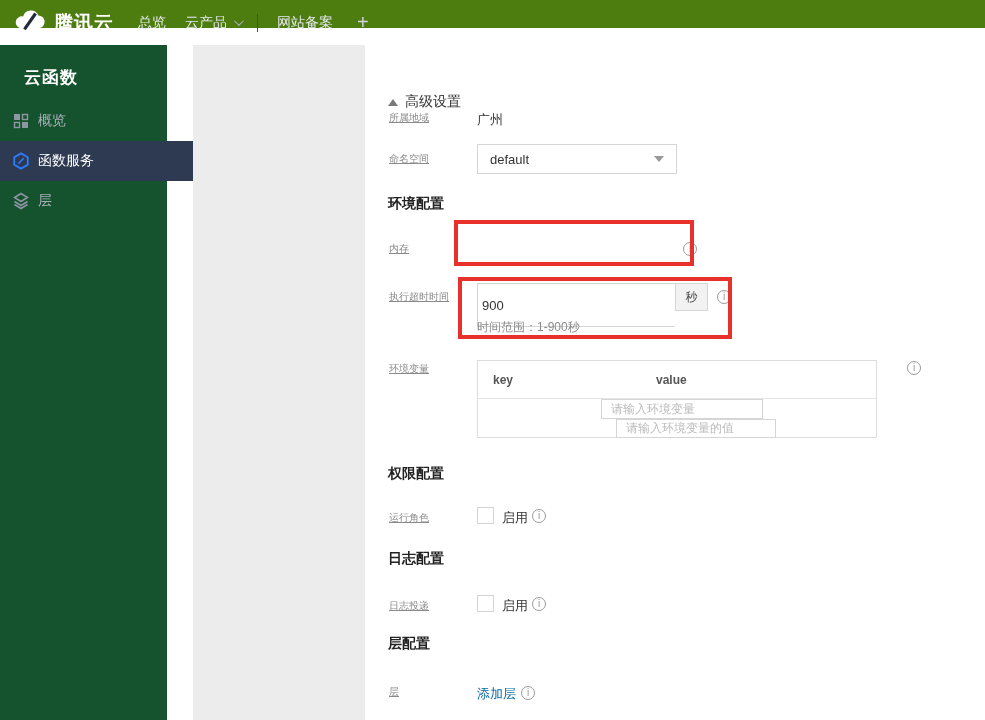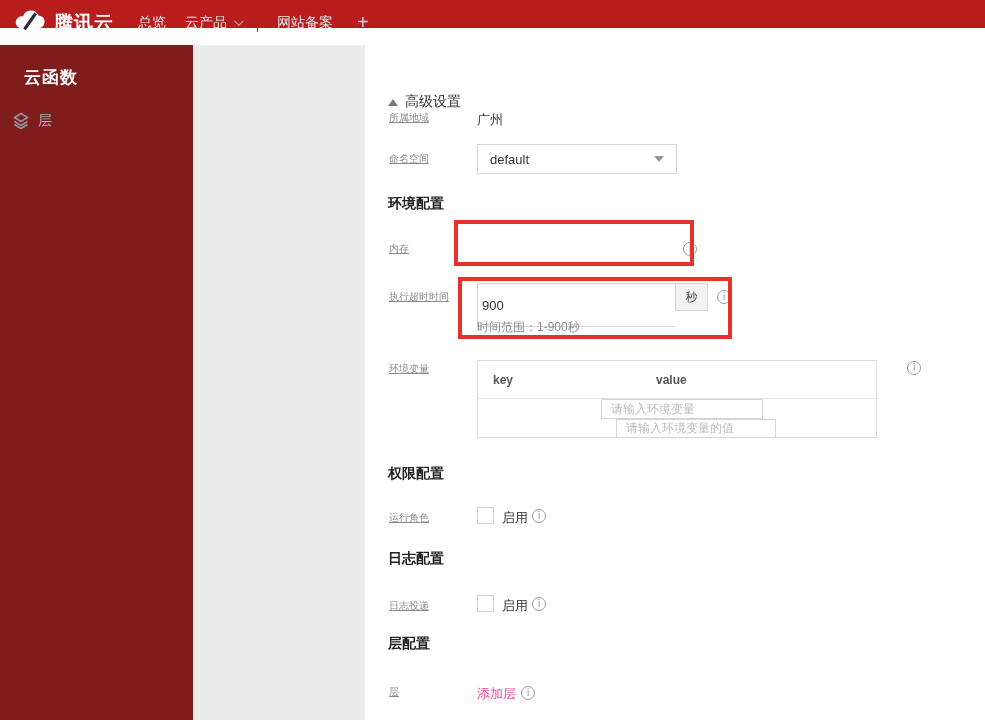--- a/index.html
+++ b/index.html
@@ -8,34 +8,34 @@
     font-family: "Liberation Sans", "DejaVu Sans", sans-serif;
     background: #ffffff;
     position: relative;
     font-size: 13px;
     color: #333;
   }
 
   
   .topbar {
     position: absolute; left: 0; top: 0; width: 985px; height: 28px;
-    background: #b91c1c;
+    background: #4d7c0f;
   }
   .brand { position: absolute; left: 13px; top: 0; height: 45px; display: flex; align-items: center; cursor: pointer; }
   .brand-name { color: #fff; font-size: 19px; font-weight: 600; letter-spacing: 1px; margin-left: 7px; }
   .nav-item { position: absolute; top: 0; height: 45px; display: flex; align-items: center; color: #e4e7ec; font-size: 14px; cursor: pointer; }
   .nav-overview { left: 138px; }
   .nav-products { left: 185px; }
   .nav-caret { display: inline-block; width: 7px; height: 7px; border-right: 1.5px solid #aab1bd; border-bottom: 1.5px solid #aab1bd; transform: rotate(45deg) translateY(-2px); margin-left: 7px; }
   .nav-divider { position: absolute; left: 257px; top: 14px; width: 1px; height: 18px; background: #434c5c; }
   .nav-icp { left: 277px; }
   .nav-plus { left: 357px; font-size: 20px; font-weight: 300; color: #cfd4dc; }
 
   
-  .sidebar { position: absolute; left: 0; top: 45px; width: 193px; height: 675px; background: #7f1d1d; }
+  .sidebar { position: absolute; left: 0; top: 45px; width: 167px; height: 675px; background: #14532d; }
   .side-title { color: #ffffff; font-size: 17px; font-weight: bold; padding: 21px 0 0 24px; letter-spacing: 1px; }
   .side-menu { position: absolute; left: 0; top: 56px; width: 193px; }
   .side-item { height: 40px; display: flex; align-items: center; padding-left: 12px; color: #aab0bb; font-size: 14px; cursor: pointer; }
   .side-item.active { background: #2e3a52; color: #ffffff; }
   .side-icon { width: 18px; height: 18px; margin-right: 8px; display: inline-flex; align-items: center; justify-content: center; }
 
   
   .gray-strip { position: absolute; left: 193px; top: 45px; width: 172px; height: 675px; background: #ececec; }
 
   
@@ -84,21 +84,21 @@
   .info-i {
     position: absolute; width: 14px; height: 14px; border: 1px solid #9a9a9a; border-radius: 50%;
     color: #9a9a9a; font-size: 10px; line-height: 12px; text-align: center; font-style: normal;
     background: #fff; cursor: pointer;
   }
   .info-i::after { content: "i"; }
 
   .checkbox { position: absolute; left: 112px; width: 17px; height: 17px; border: 1px solid #d4d4d4; background: #fff; cursor: pointer; }
   .cb-label { position: absolute; left: 137px; font-size: 13px; color: #333; }
 
-  .link { position: absolute; left: 112px; color: #ec4899; font-size: 13px; cursor: pointer; text-decoration: none; }
+  .link { position: absolute; left: 112px; color: #0369a1; font-size: 13px; cursor: pointer; text-decoration: none; }
 
   .hl-box { position: absolute; border: 4px solid #e8312b; pointer-events: none; z-index: 6; }
   .hl-memory { left: 89px; top: 175px; width: 240px; height: 46px; }
   .hl-timeout { left: 93px; top: 232px; width: 274px; height: 62px; }
 </style>
 </head>
 <body>
 
 <div class="topbar">
   <div class="brand">
@@ -118,20 +118,40 @@
   <span class="nav-divider"></span>
   <span class="nav-item nav-icp">网站备案</span>
   <span class="nav-item nav-plus">+</span>
 </div>
 
 <aside class="sidebar">
   <div class="side-title">云函数</div>
   <div class="side-menu">
     <div class="side-item">
       <span class="side-icon">
+        <svg width="16" height="16" viewBox="0 0 16 16">
+          <rect x="1" y="1" width="6" height="6" fill="#8f96a3"></rect>
+          <rect x="9.5" y="1.5" width="5" height="5" fill="none" stroke="#8f96a3" stroke-width="1.4"></rect>
+          <rect x="1.5" y="9.5" width="5" height="5" fill="none" stroke="#8f96a3" stroke-width="1.4"></rect>
+          <rect x="9" y="9" width="6" height="6" fill="#8f96a3"></rect>
+        </svg>
+      </span>
+      <span>概览</span>
+    </div>
+    <div class="side-item active">
+      <span class="side-icon">
+        <svg width="20" height="20" viewBox="0 0 20 20">
+          <polygon points="10,1.5 17.5,5.75 17.5,14.25 10,18.5 2.5,14.25 2.5,5.75" fill="none" stroke="#2b7cff" stroke-width="2"></polygon>
+          <line x1="7" y1="13" x2="13" y2="7" stroke="#2b7cff" stroke-width="1.8"></line>
+        </svg>
+      </span>
+      <span>函数服务</span>
+    </div>
+    <div class="side-item">
+      <span class="side-icon">
         <svg width="18" height="18" viewBox="0 0 18 18">
           <polygon points="9,1.5 15.5,5.5 9,9.5 2.5,5.5" fill="none" stroke="#8f96a3" stroke-width="1.5"></polygon>
           <polyline points="2.5,9.5 9,13.5 15.5,9.5" fill="none" stroke="#8f96a3" stroke-width="1.5"></polyline>
           <polyline points="2.5,12.5 9,16.5 15.5,12.5" fill="none" stroke="#8f96a3" stroke-width="1.5"></polyline>
         </svg>
       </span>
       <span>层</span>
     </div>
   </div>
 </aside>

